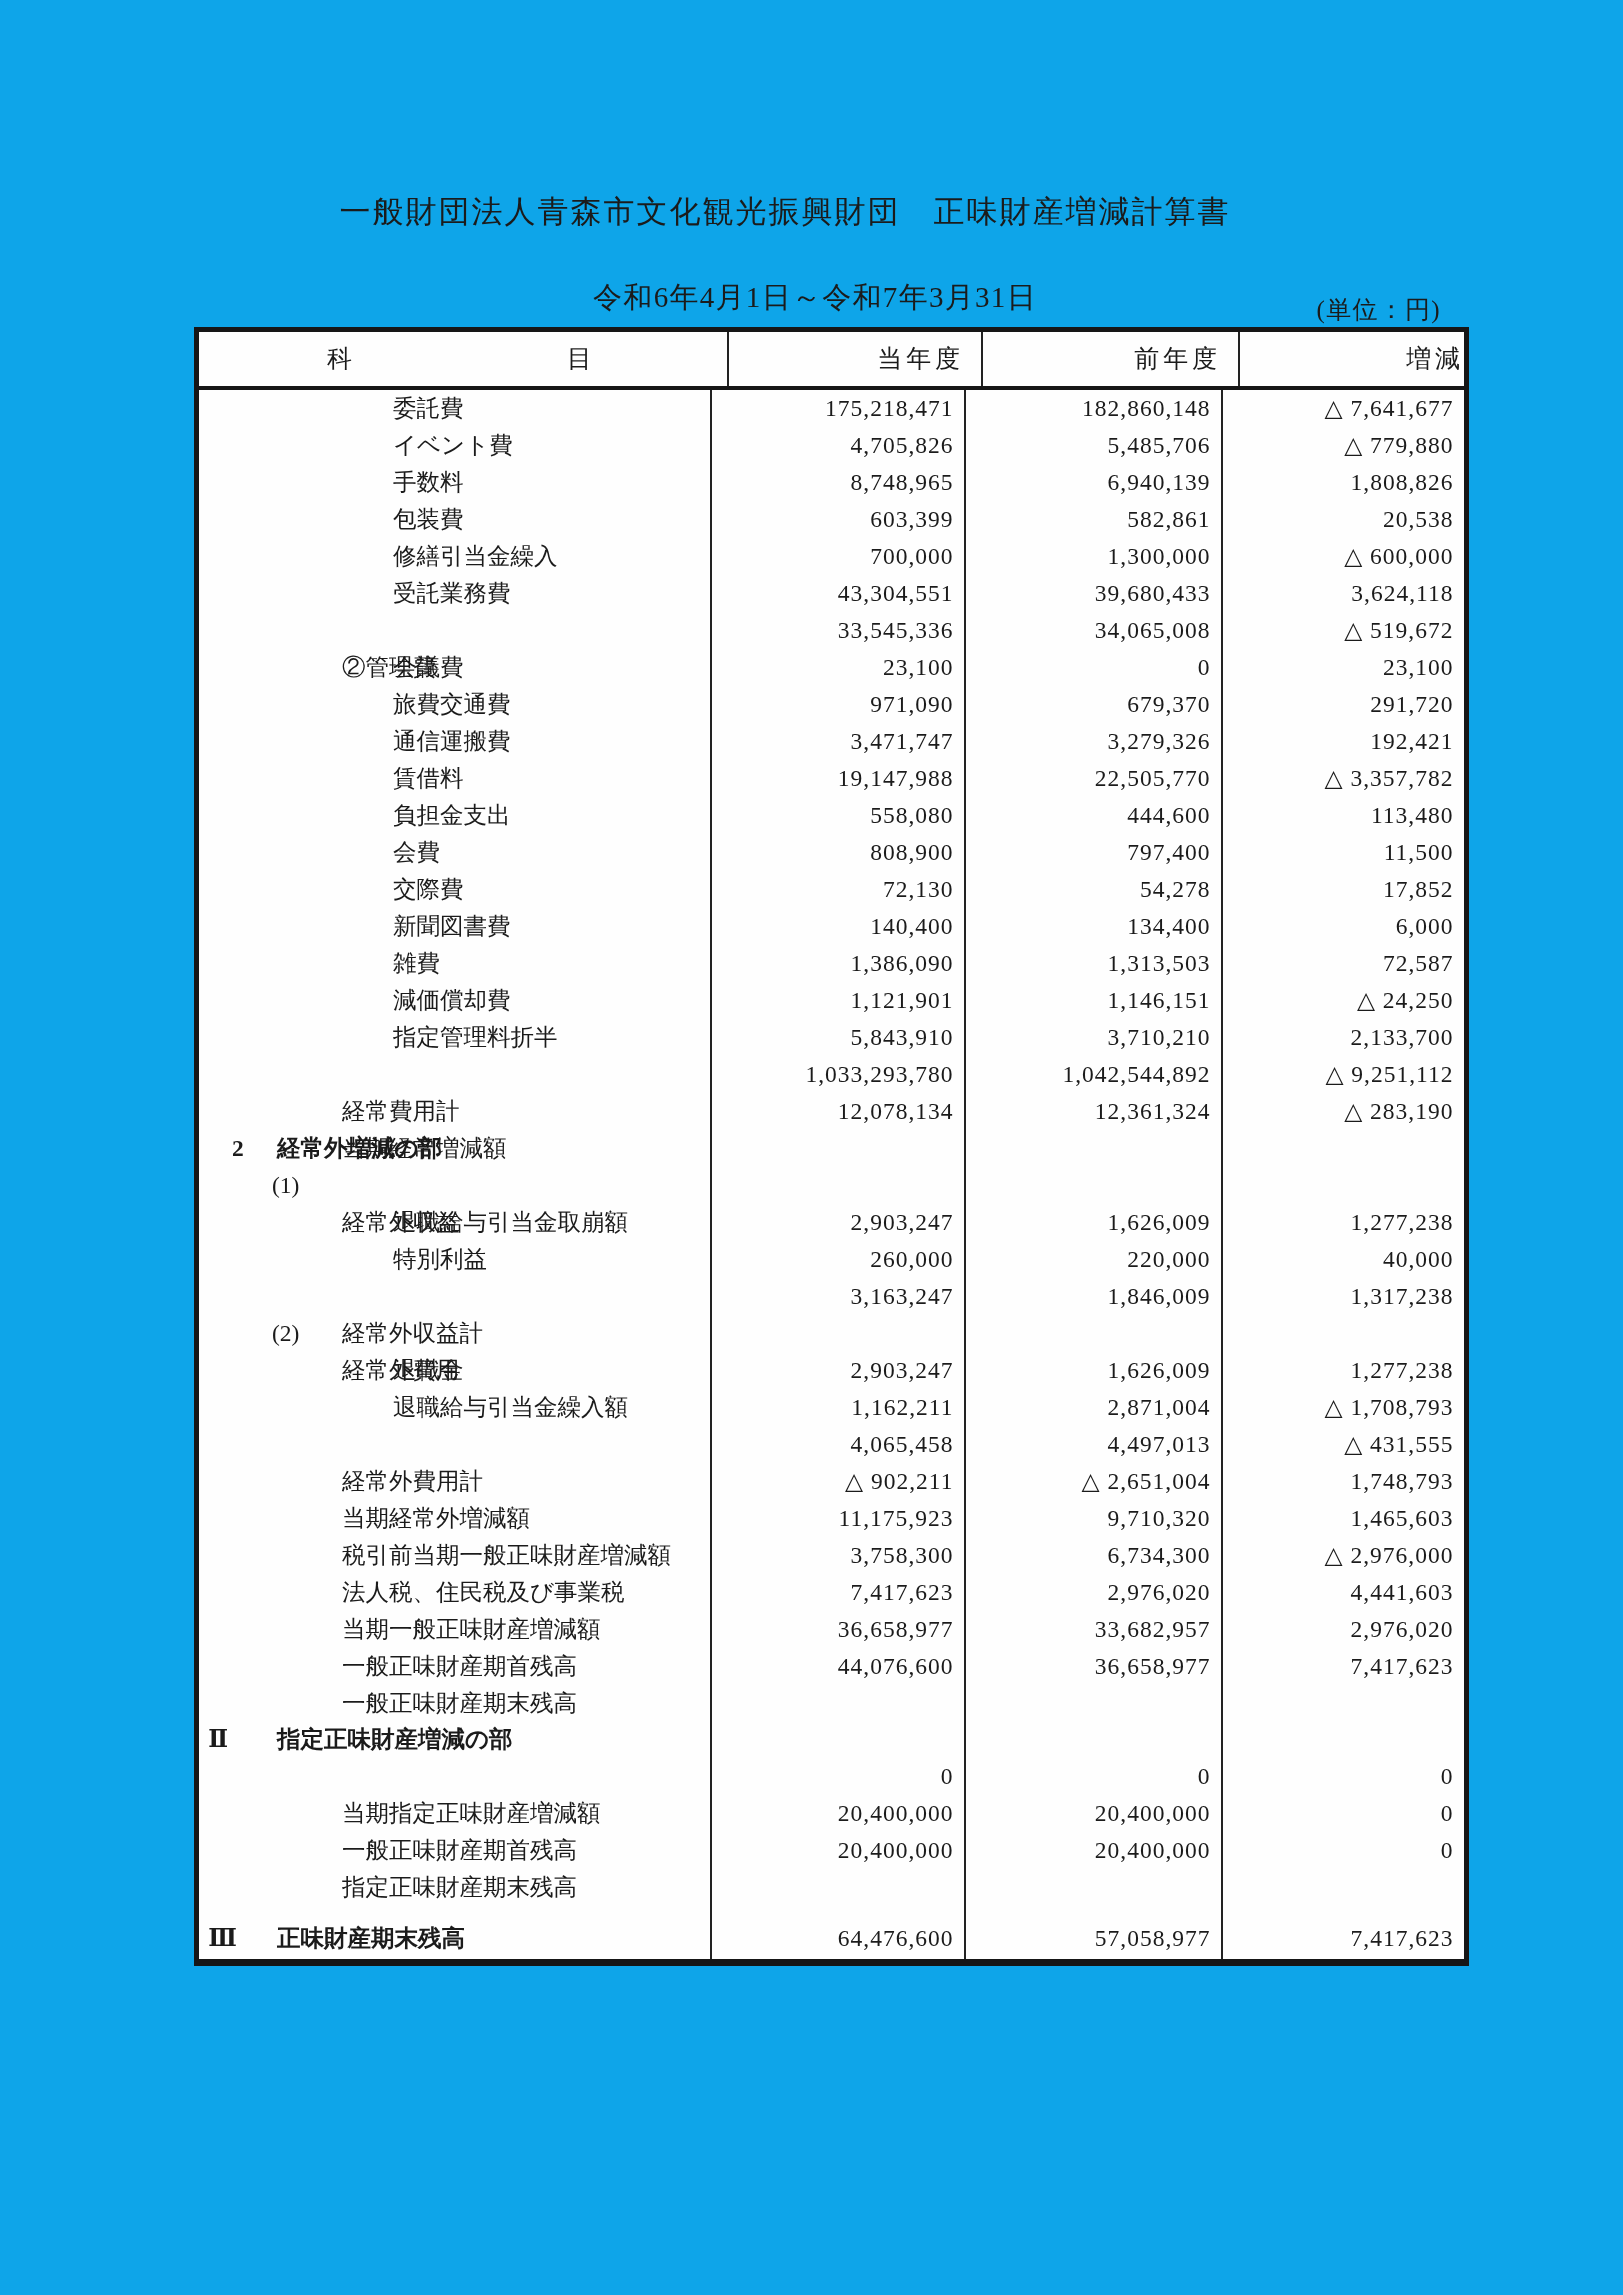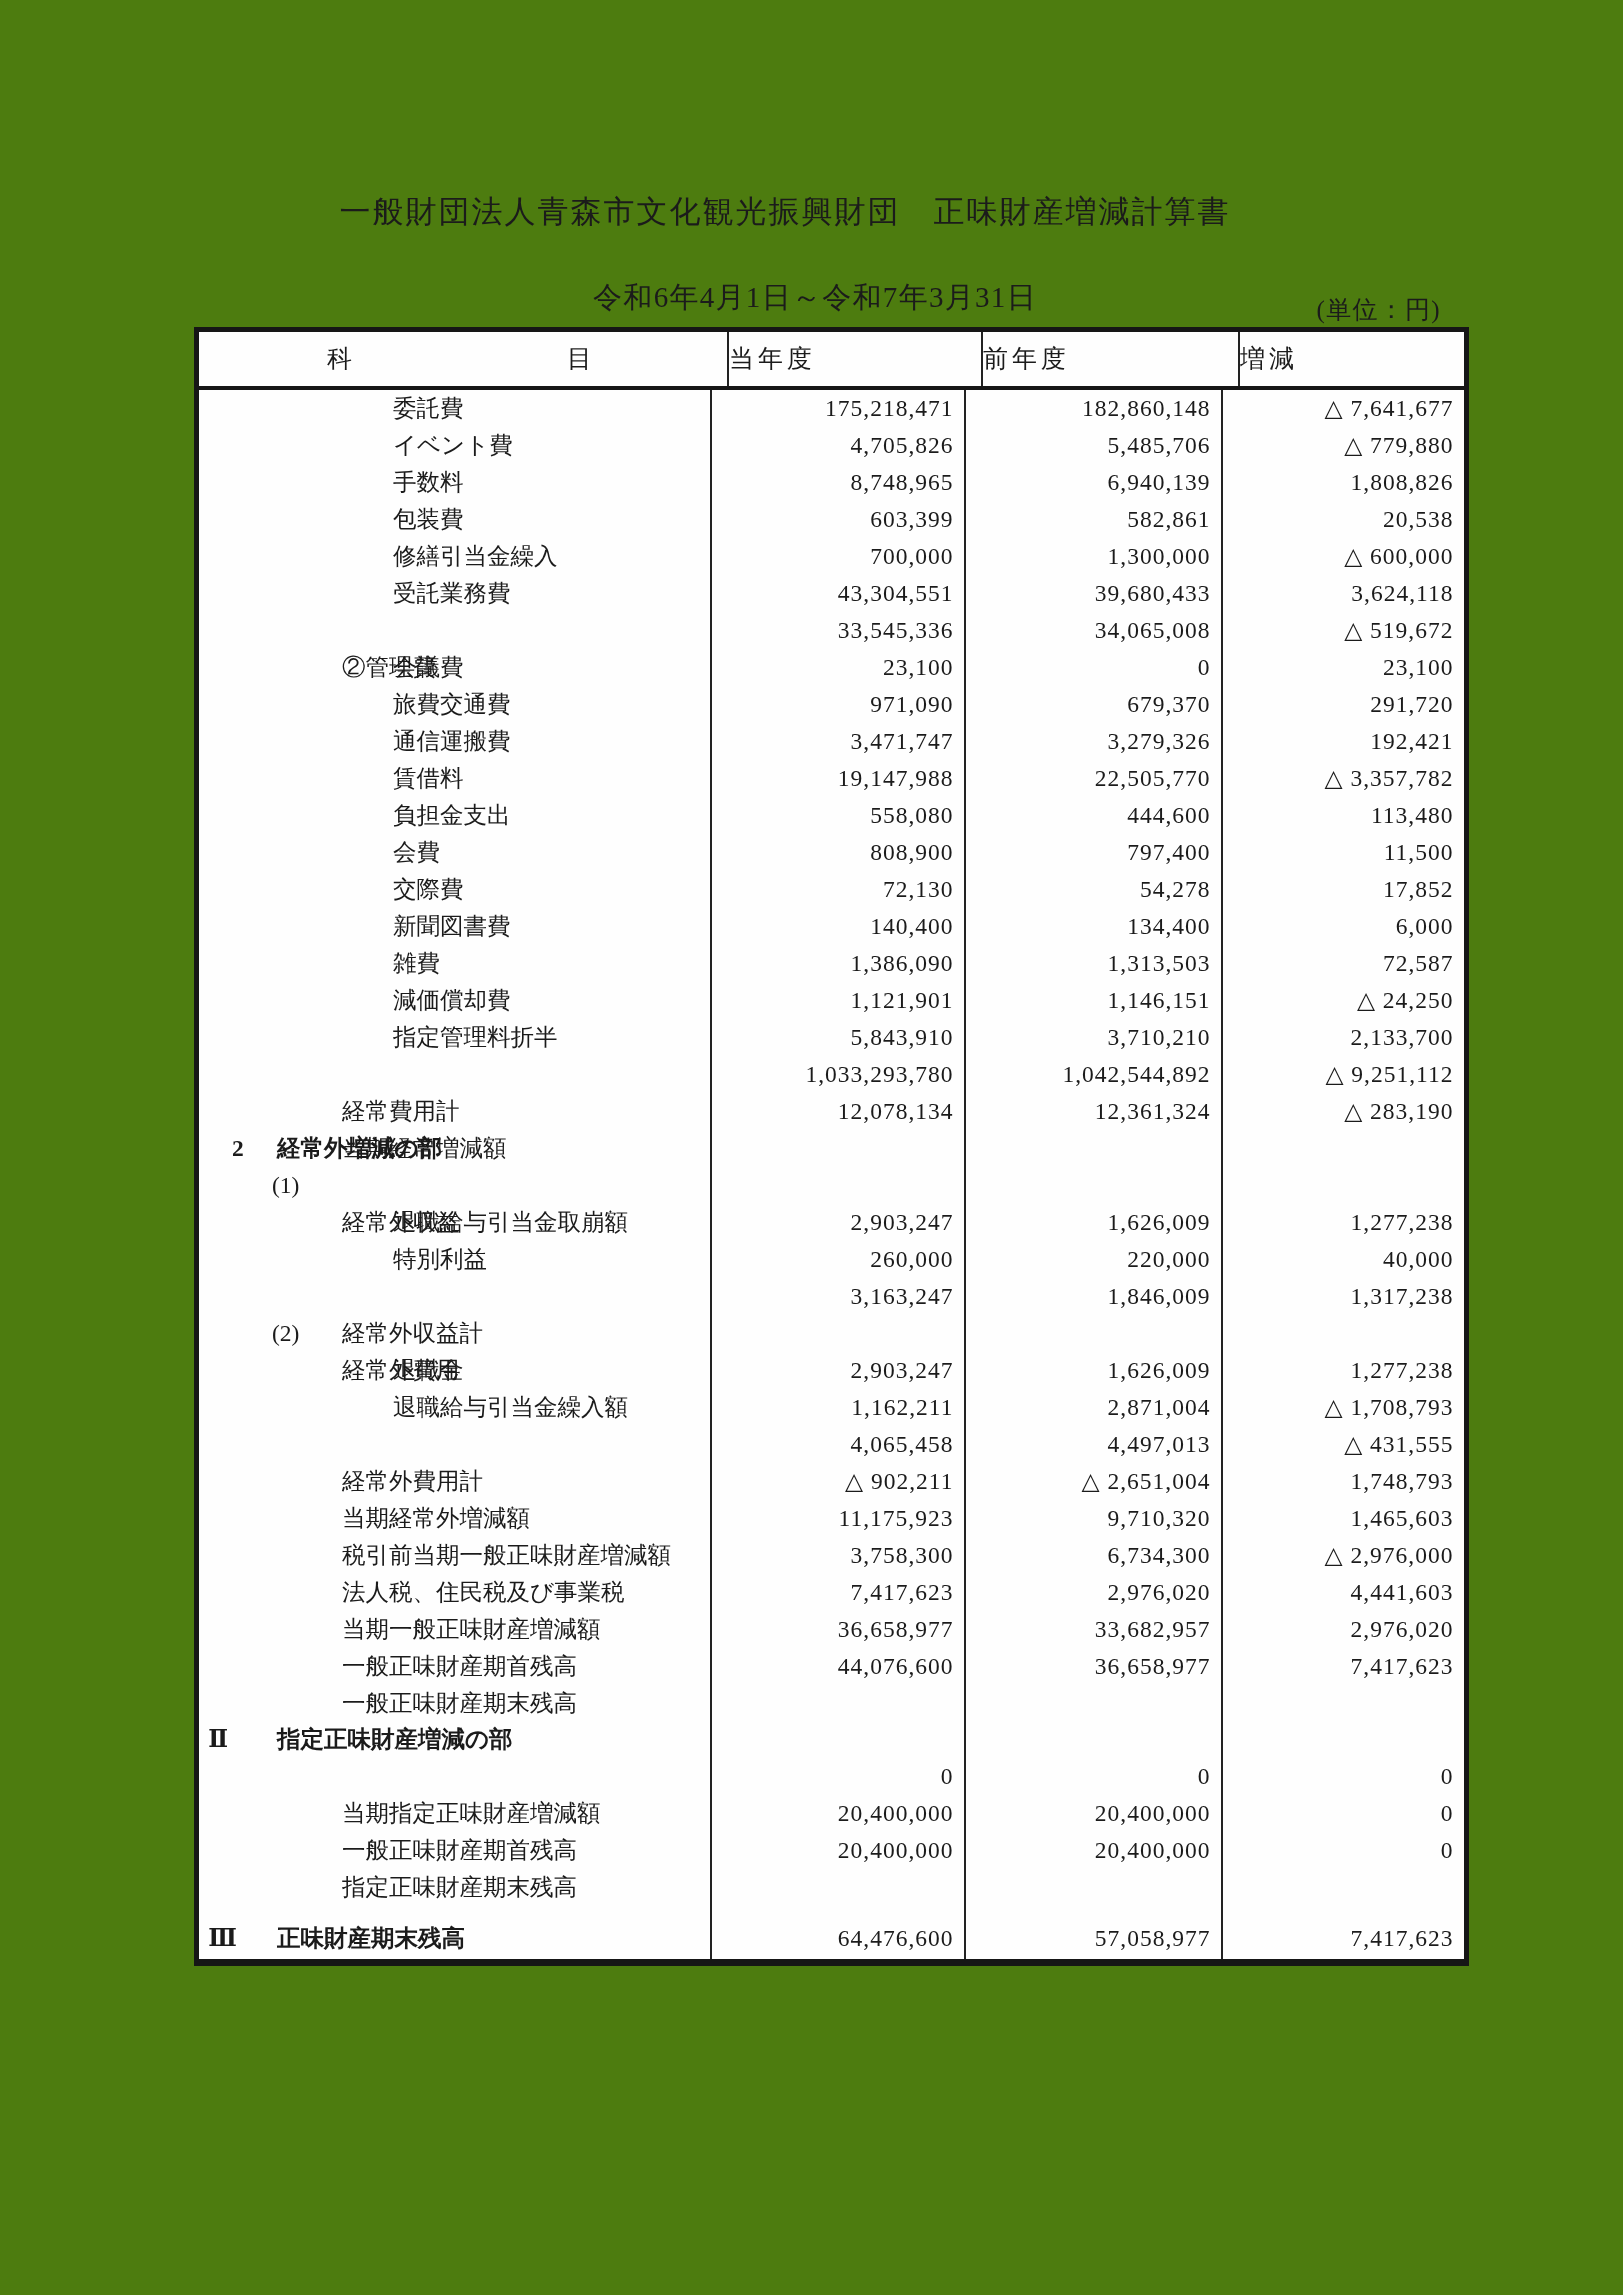--- a/index.html
+++ b/index.html
@@ -1,19 +1,19 @@
 <!DOCTYPE html>
 <html style="font-size:10.5px"><head>
 <meta charset="utf-8">
 <style>
   html,body{margin:0;padding:0;background:#e8e8e8;}
   .page{
     position:relative;
     width:1623px;height:2295px;
-    background:#4d7c0f;
+    background:#0ea5e9;
     font-family:"Liberation Serif","DejaVu Serif",serif;
     color:#1b1b1b;
     overflow:hidden;
   }
   .doc-title{
     position:absolute;top:191px;left:0;width:1570px;
     text-align:center;font-size:31px;letter-spacing:2px;white-space:nowrap;
   }
   .doc-period{
     position:absolute;top:278px;left:0;width:1550px;
@@ -38,21 +38,21 @@
   }
   .thead{
     height:54px;line-height:54px;
     border-bottom:4.6px solid #161616;
     font-size:25px;
   }
   .cell{white-space:nowrap;overflow:visible;box-sizing:border-box;}
   .c1{position:relative;padding-left:19px;}
   .c2,.c3,.c4{border-left:2px solid #222;}
   .num{text-align:right;padding-right:10.5px;letter-spacing:1px;}
-  .thead .hc{text-align:left;letter-spacing:3.9px;margin-left:17px;}
+  .thead .hc{text-align:right;letter-spacing:3.9px;margin-left:17px;}
   .head-item{display:flex;justify-content:space-between;padding:0 118px 0 128px;}
   .label{display:inline-block;}
   .ind1{padding-left:59px;}
   .ind2{padding-left:124px;margin-top:37px;}
   .ind3{padding-left:175px;}
   .prefix{position:absolute;top:0;}
   .prefix.roman{left:9.2px;}
   .prefix.num{left:33px;}
   .prefix.paren{left:73px;}
   .bold .label,.bold .prefix{font-weight:bold;}

